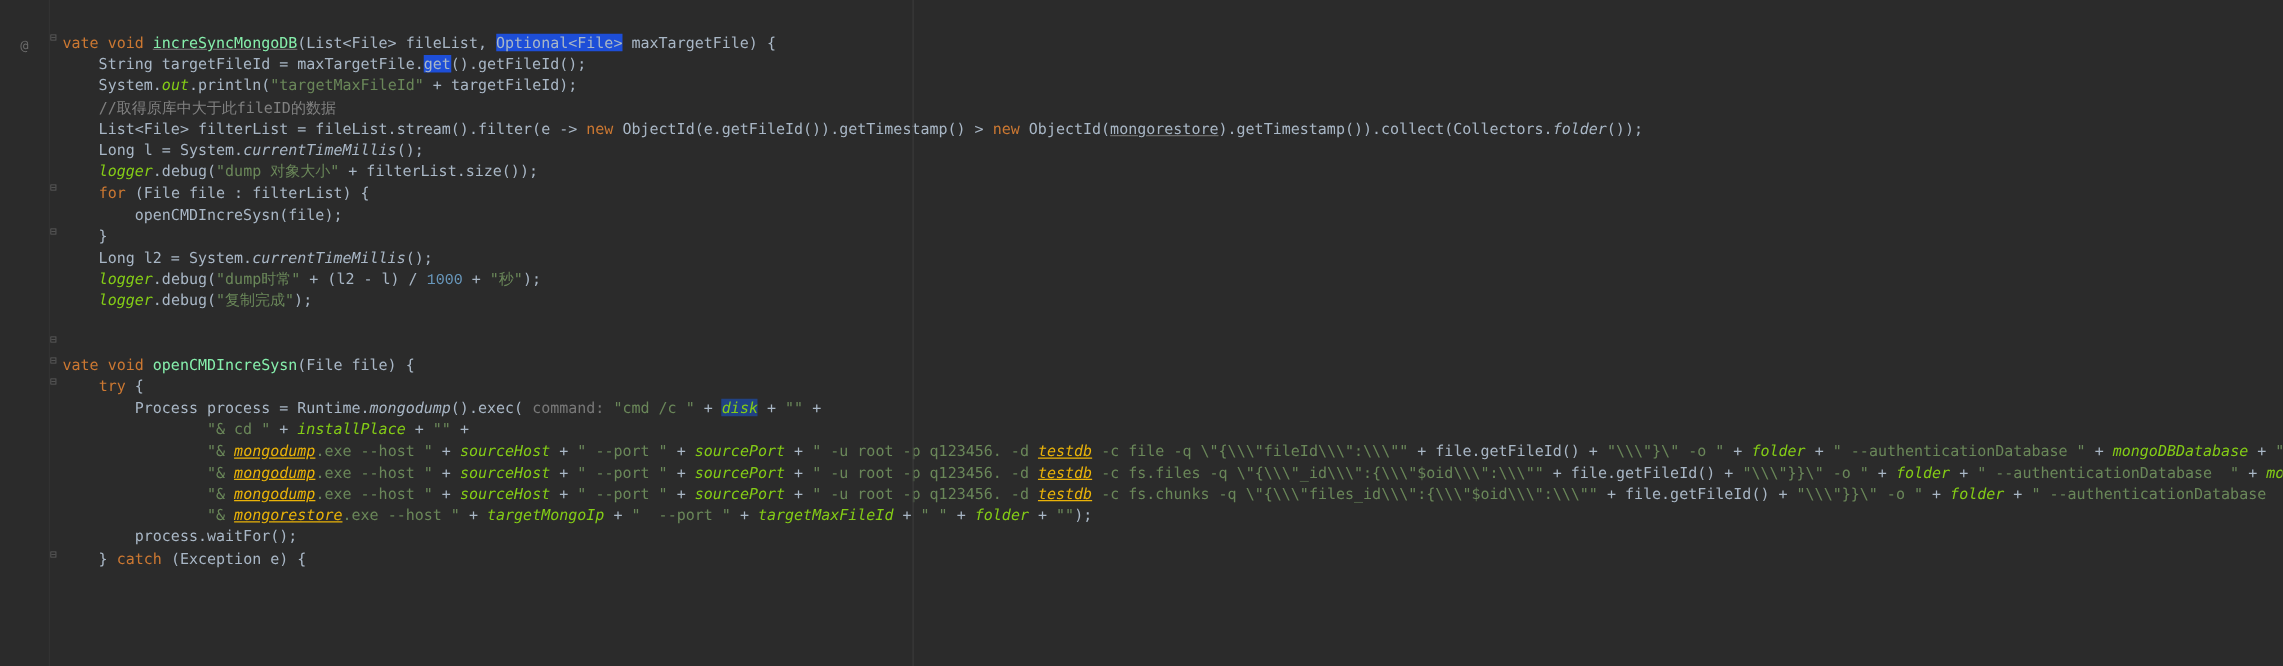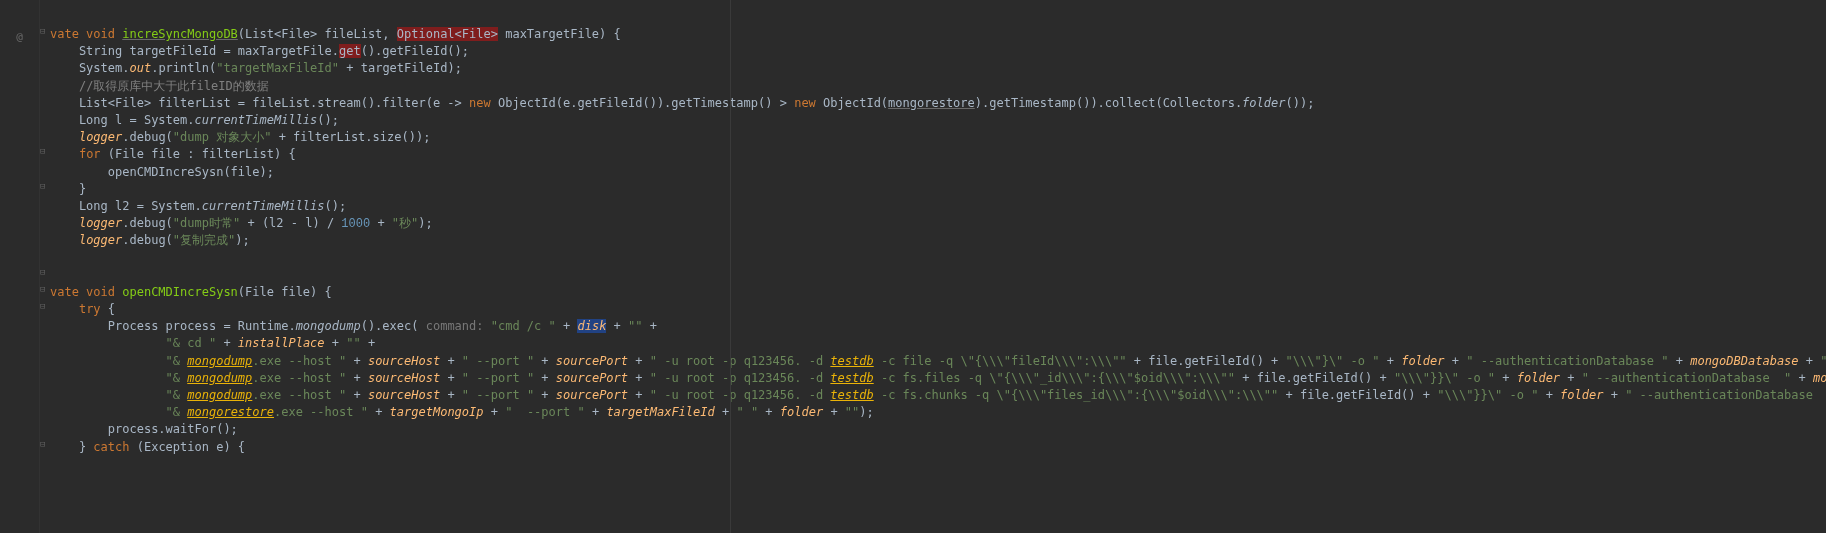--- a/index.html
+++ b/index.html
@@ -57,24 +57,24 @@
       left: 680px;
       top: 0;
       bottom: 0;
       width: 1px;
       background: #3a3a3a;
     }
     .kw { color: #cc7832; }
     .str { color: #6a8759; }
     .num { color: #6897bb; font-family: Liberation Mono, monospace; }
     .comment { color: #808080; }
-    .method-def { color: #84cc16; text-align: center; }
-    .field { color: #fdba74; font-style: italic; }
+    .method-def { color: #86efac; text-align: center; }
+    .field { color: #84cc16; font-style: italic; }
     .ital { font-style: italic; color: #a9b7c6; }
-    .warn-bg { background: #7f1d1d; }
+    .warn-bg { background: #1d4ed8; }
     .underline { text-decoration: underline; text-decoration-color: #6a6a6a; }
     .link-str { color: #eab308; text-decoration: underline; font-style: italic; }
     .sel { background: #214283; }
     .hint { color: #787878; font-style: normal; }
   </style>
 </head>
 <body>
 
 <div class="editor">
   <div class="gutter">

